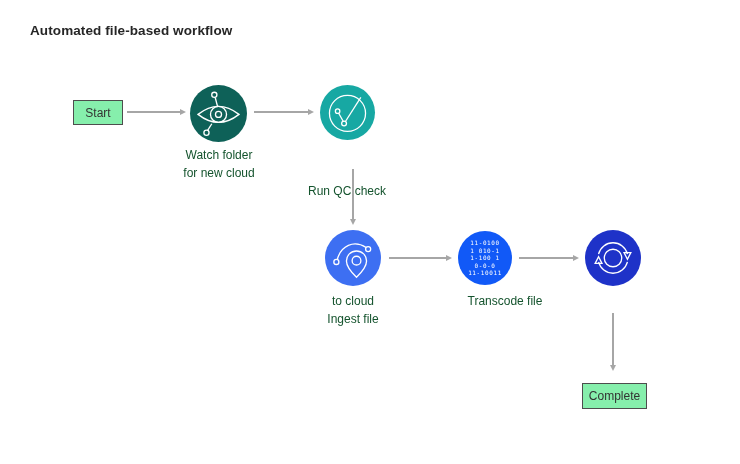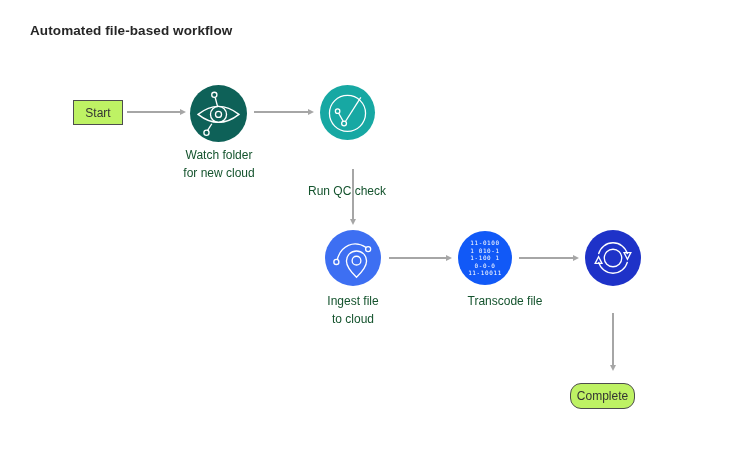--- a/index.html
+++ b/index.html
@@ -1,23 +1,23 @@
 <!DOCTYPE html>
 <html><head>
 <meta charset="utf-8">
 <style>
   html,body { margin:0; padding:0; }
   body { font-family:"Liberation Sans", sans-serif; background:#ffffff; }
   .canvas { position:relative; width:712px; height:464px; background:#ffffff; overflow:hidden; }
 
   .title { position:absolute; left:30px; top:23px; font-size:13.5px; font-weight:700; color:#262626; letter-spacing:.1px; }
 
-  .term-box { position:absolute; border:1px solid #4d4d4d; background:#bef264; display:flex; align-items:center; justify-content:center; font-size:12px; color:#333333; }
+  .term-box { position:absolute; border:1px solid #4d4d4d; background:#86efac; display:flex; align-items:center; justify-content:center; font-size:12px; color:#333333; }
   .start-box    { left:73px;  top:100px; width:48px; height:23px; }
-  .complete-box { left:570px; top:383px; width:63px; height:24px;border-radius:11px; }
+  .complete-box { left:582px; top:383px; width:63px; height:24px; }
 
   .node-circle { position:absolute; border-radius:50%; display:flex; align-items:center; justify-content:center; }
   .watch-circle     { left:190px; top:85px;  width:57px; height:57px; background:#0e6158; }
   .qc-circle        { left:320px; top:85px;  width:55px; height:55px; background:#17a8a3; }
   .ingest-circle    { left:325px; top:230px; width:56px; height:56px; background:#3d6ff2; }
   .transcode-circle { left:458px; top:231px; width:54px; height:54px; background:#1159f7; }
   .deliver-circle   { left:585px; top:230px; width:56px; height:56px; background:#1e32c8; }
   .node-circle svg { width:100%; height:100%; display:block; }
 
   .binary { display:flex; flex-direction:column; align-items:center; justify-content:center; width:100%; height:100%; }
@@ -141,22 +141,22 @@
   </div>
 
   <div class="node-label watch-label">
     <div>Watch folder</div>
     <div>for new cloud</div>
   </div>
   <div class="node-label qc-label">
     <div>Run QC check</div>
   </div>
   <div class="node-label ingest-label">
+    <div>to cloud</div>
     <div>Ingest file</div>
-    <div>to cloud</div>
   </div>
   <div class="node-label transcode-label">
     <div>Transcode file</div>
   </div>
 
   <div class="term-box complete-box">
     <span>Complete</span>
   </div>
 
 </div>

